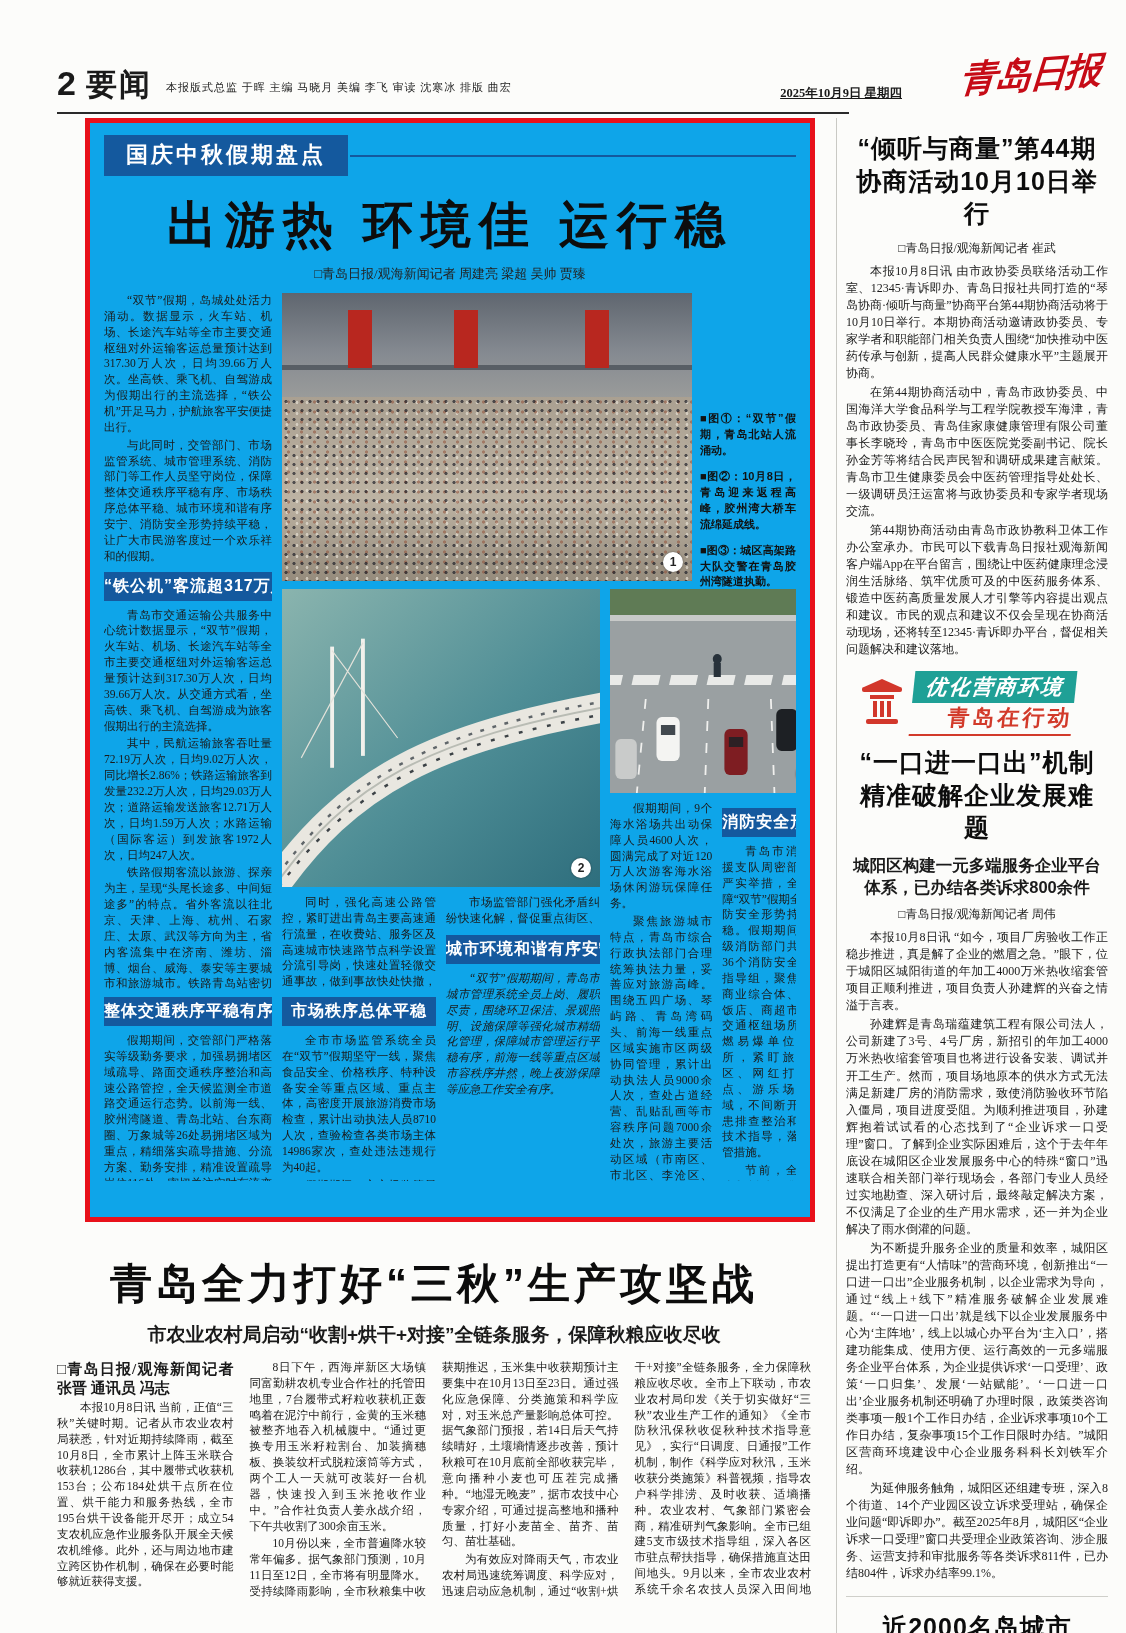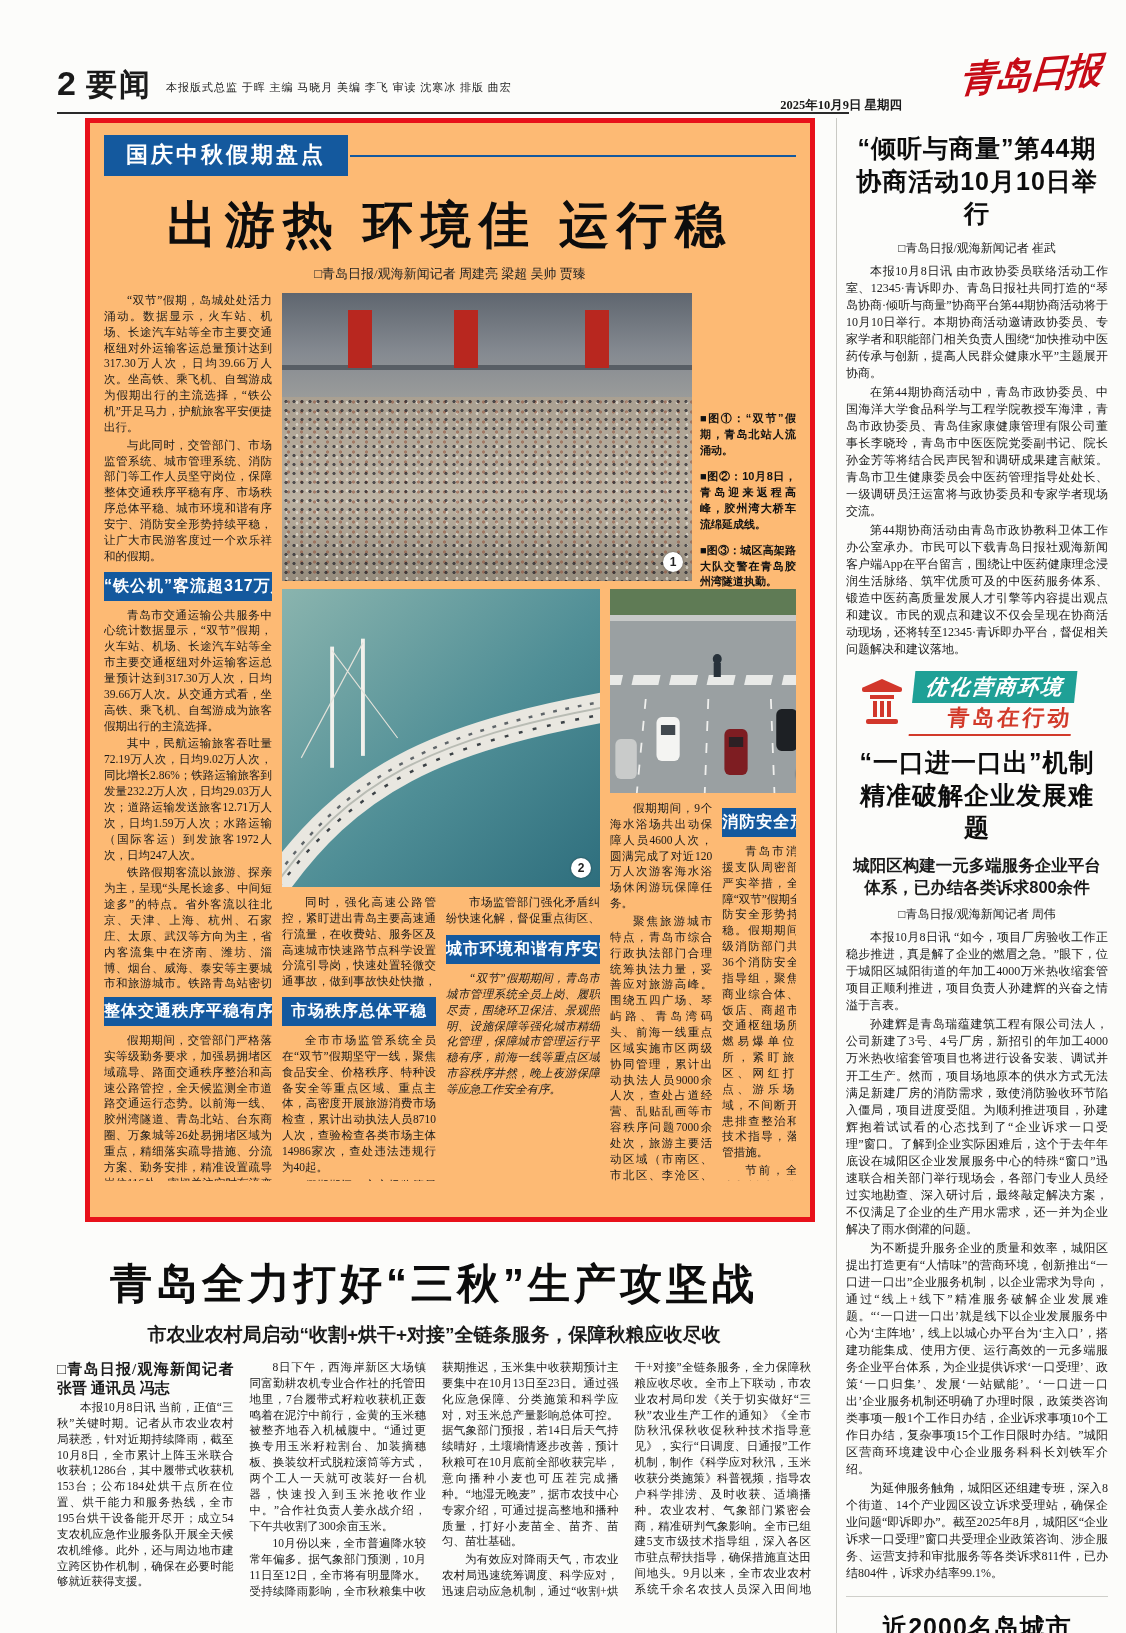--- a/index.html
+++ b/index.html
@@ -5,29 +5,29 @@
   html,body{margin:0;padding:0;}
   body{width:1126px;height:1633px;background:#fcfcfa;overflow:hidden;position:relative;
        font-family:"Liberation Serif",serif;color:#1a1a1a;}
   .page{padding:64px 18px 0 57px;}
   
   header{position:relative;height:50px;}
   header::after{content:"";position:absolute;left:0;bottom:0;width:792px;height:2px;background:#2a2a2a;}
   .pg-num{font-family:"Liberation Sans",sans-serif;font-size:34px;font-weight:bold;margin-right:10px;}
   .pg-sec{font-family:"Liberation Sans",sans-serif;font-size:31px;font-weight:900;letter-spacing:2px;}
   .staff{font-size:11px;color:#222;margin-left:14px;letter-spacing:1px;position:relative;top:-4px;}
-  .date{position:absolute;right:206px;bottom:0;font-size:12.5px;font-weight:bold;}
+  .date{position:absolute;right:206px;bottom:12px;font-size:12.5px;font-weight:bold;text-decoration:underline;}
   .masthead{position:absolute;right:8px;top:-14px;font-family:"DejaVu Serif",serif;font-style:italic;
             font-weight:900;font-size:37px;color:#c60b16;transform:rotate(-4deg) skewX(-8deg);letter-spacing:-2px;}
   
   .content-row{display:flex;margin-top:4px;}
   .main-col{width:768px;flex-shrink:0;}
   .sidebar{width:262px;margin-left:11px;border-left:1px solid #c9c9c4;padding-left:9px;height:1516px;overflow:hidden;}
   
-  .red-box{margin-left:28px;width:730px;height:1104px;border:5px solid #e8111a;background:#fdba74;
+  .red-box{margin-left:28px;width:730px;height:1104px;border:5px solid #e8111a;background:#0ea5e9;
            padding:10px 14px 8px;box-sizing:border-box;overflow:hidden;}
   .tag-row{display:flex;align-items:center;margin-top:2px;}
   .tag{background:#14599e;color:#fff;font-family:"Liberation Sans",sans-serif;font-weight:900;
        font-size:22px;padding:5px 22px 6px;letter-spacing:3px;}
   .tag-row::after{content:"";flex:1;height:2px;background:#14599e;margin-left:2px;}
   .headline{font-family:"Liberation Sans",sans-serif;font-weight:900;font-size:50px;letter-spacing:8px;
             text-align:center;margin:16px 0 6px;color:#0d0d0d;}
   .byline{text-align:center;font-size:13px;margin-bottom:10px;color:#222;}
   .box-body{display:flex;gap:10px;height:888px;}
   .colA{width:168px;flex-shrink:0;display:flex;flex-direction:column;overflow:hidden;}

